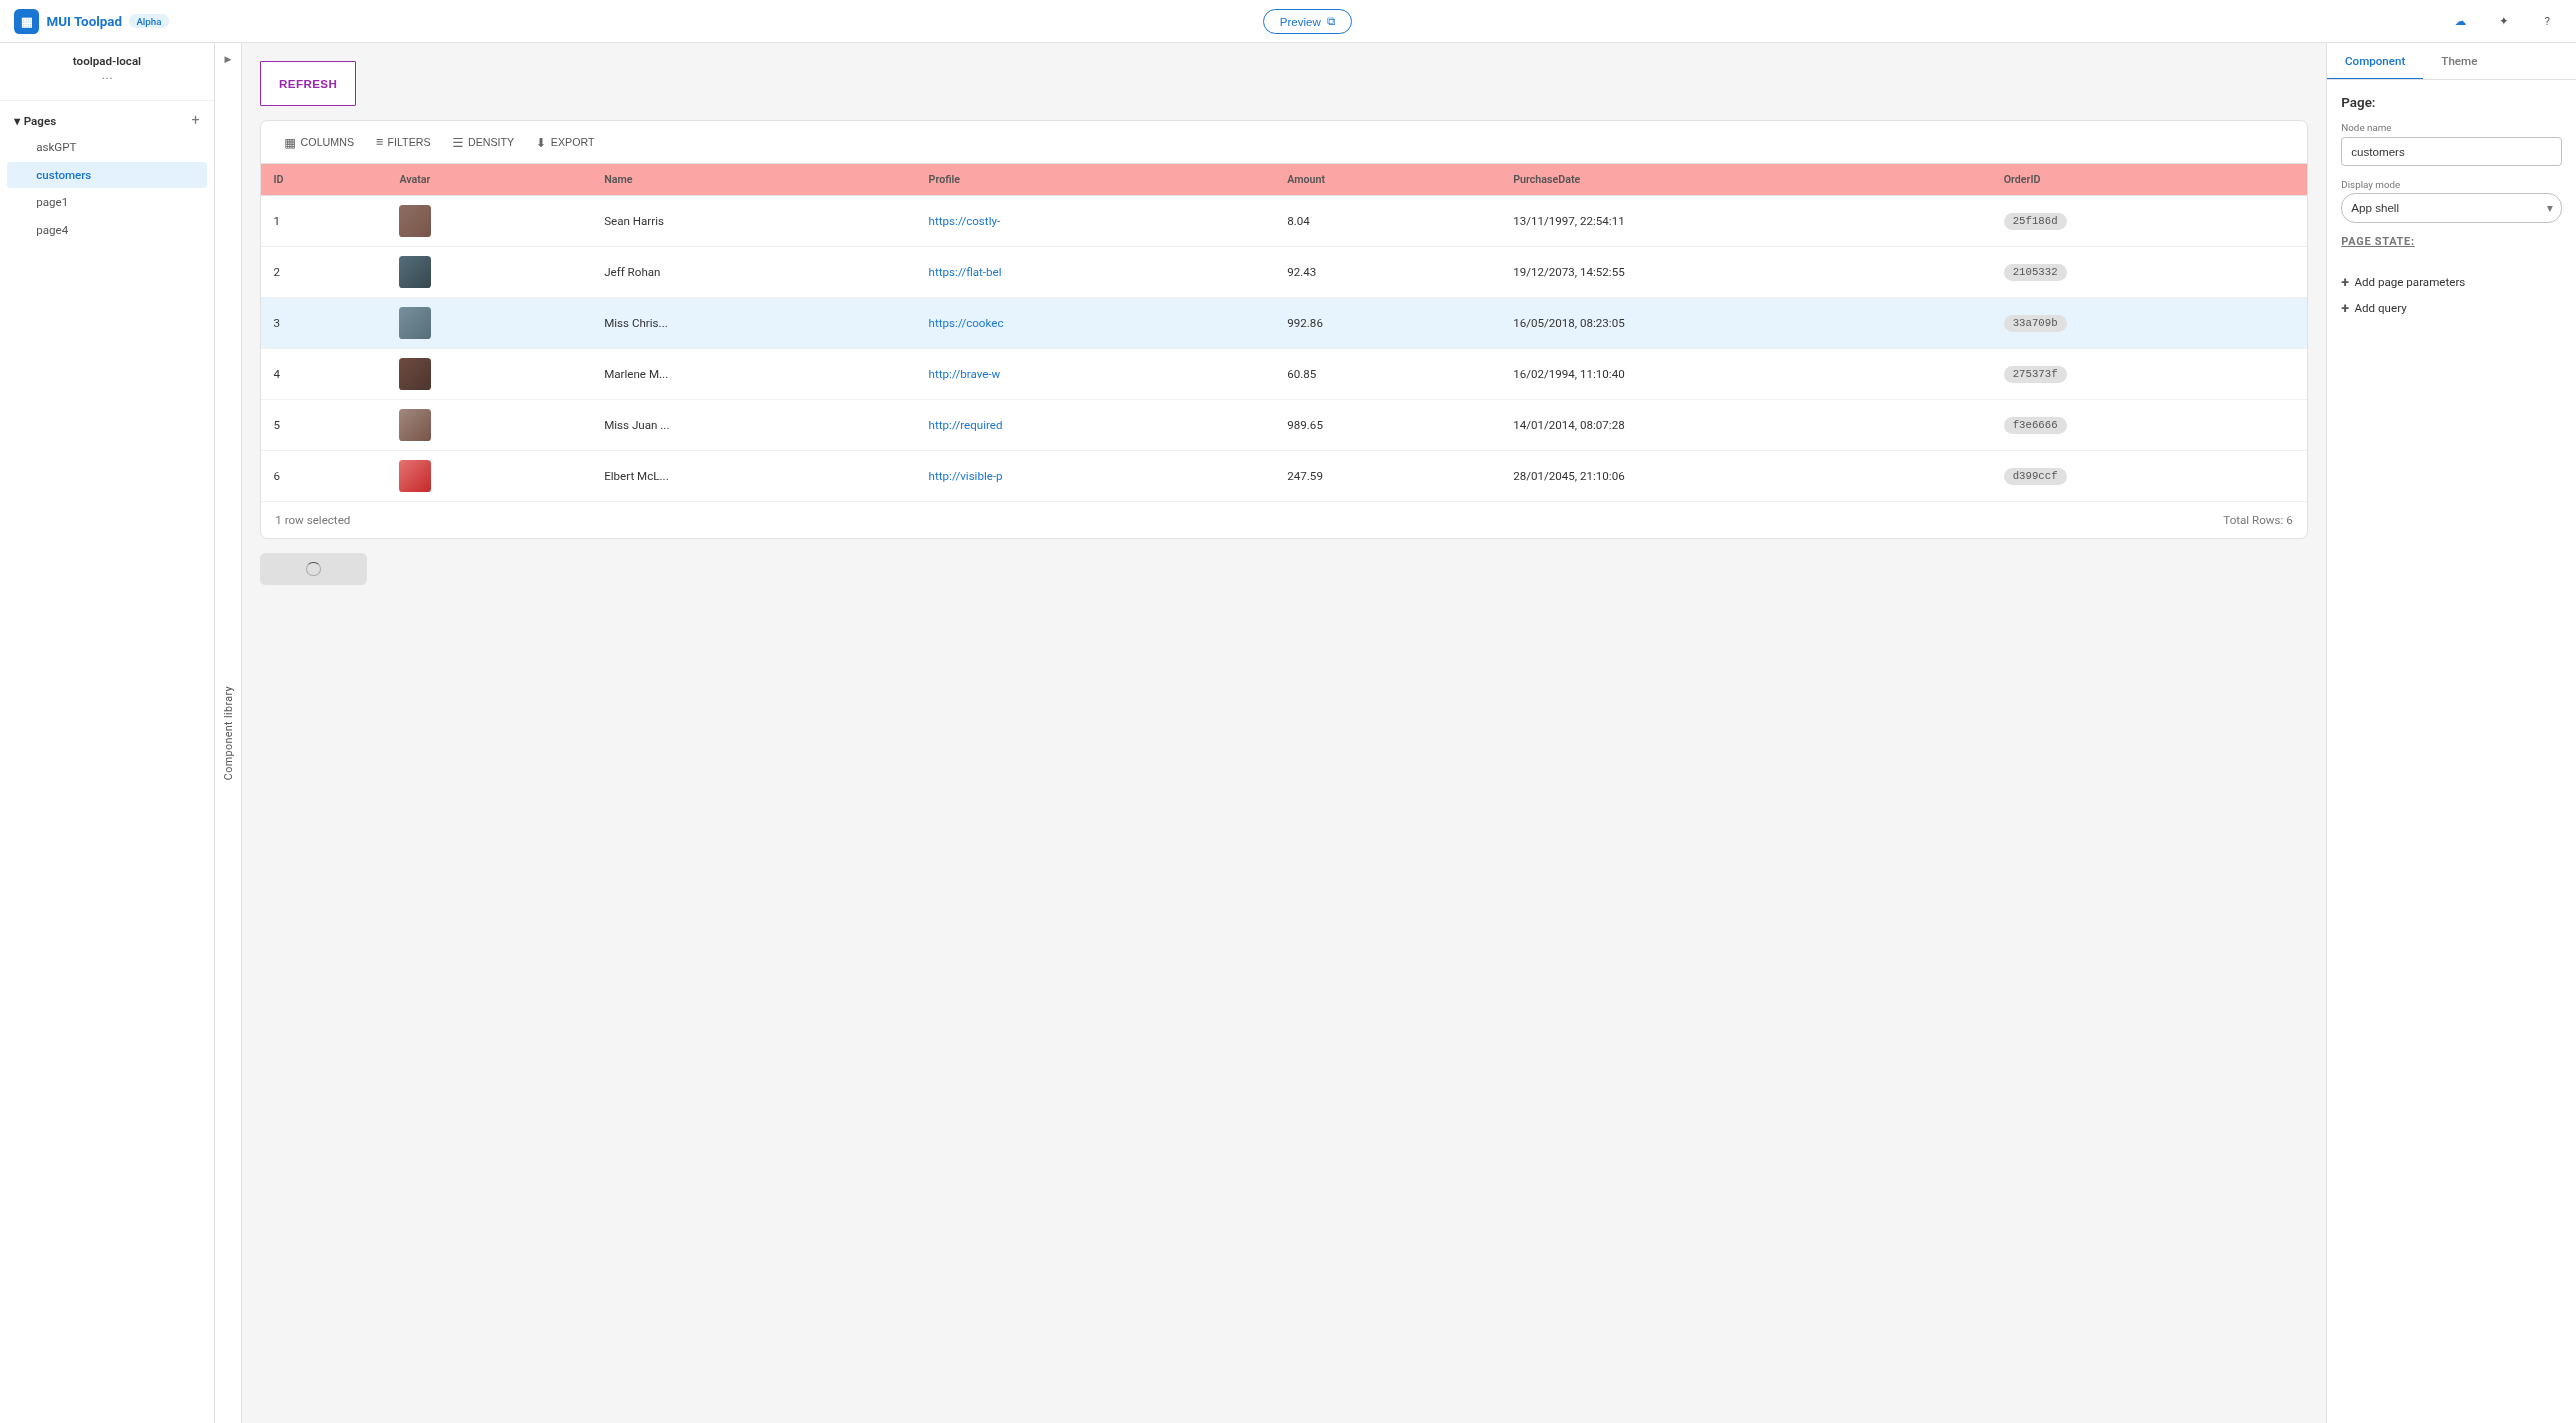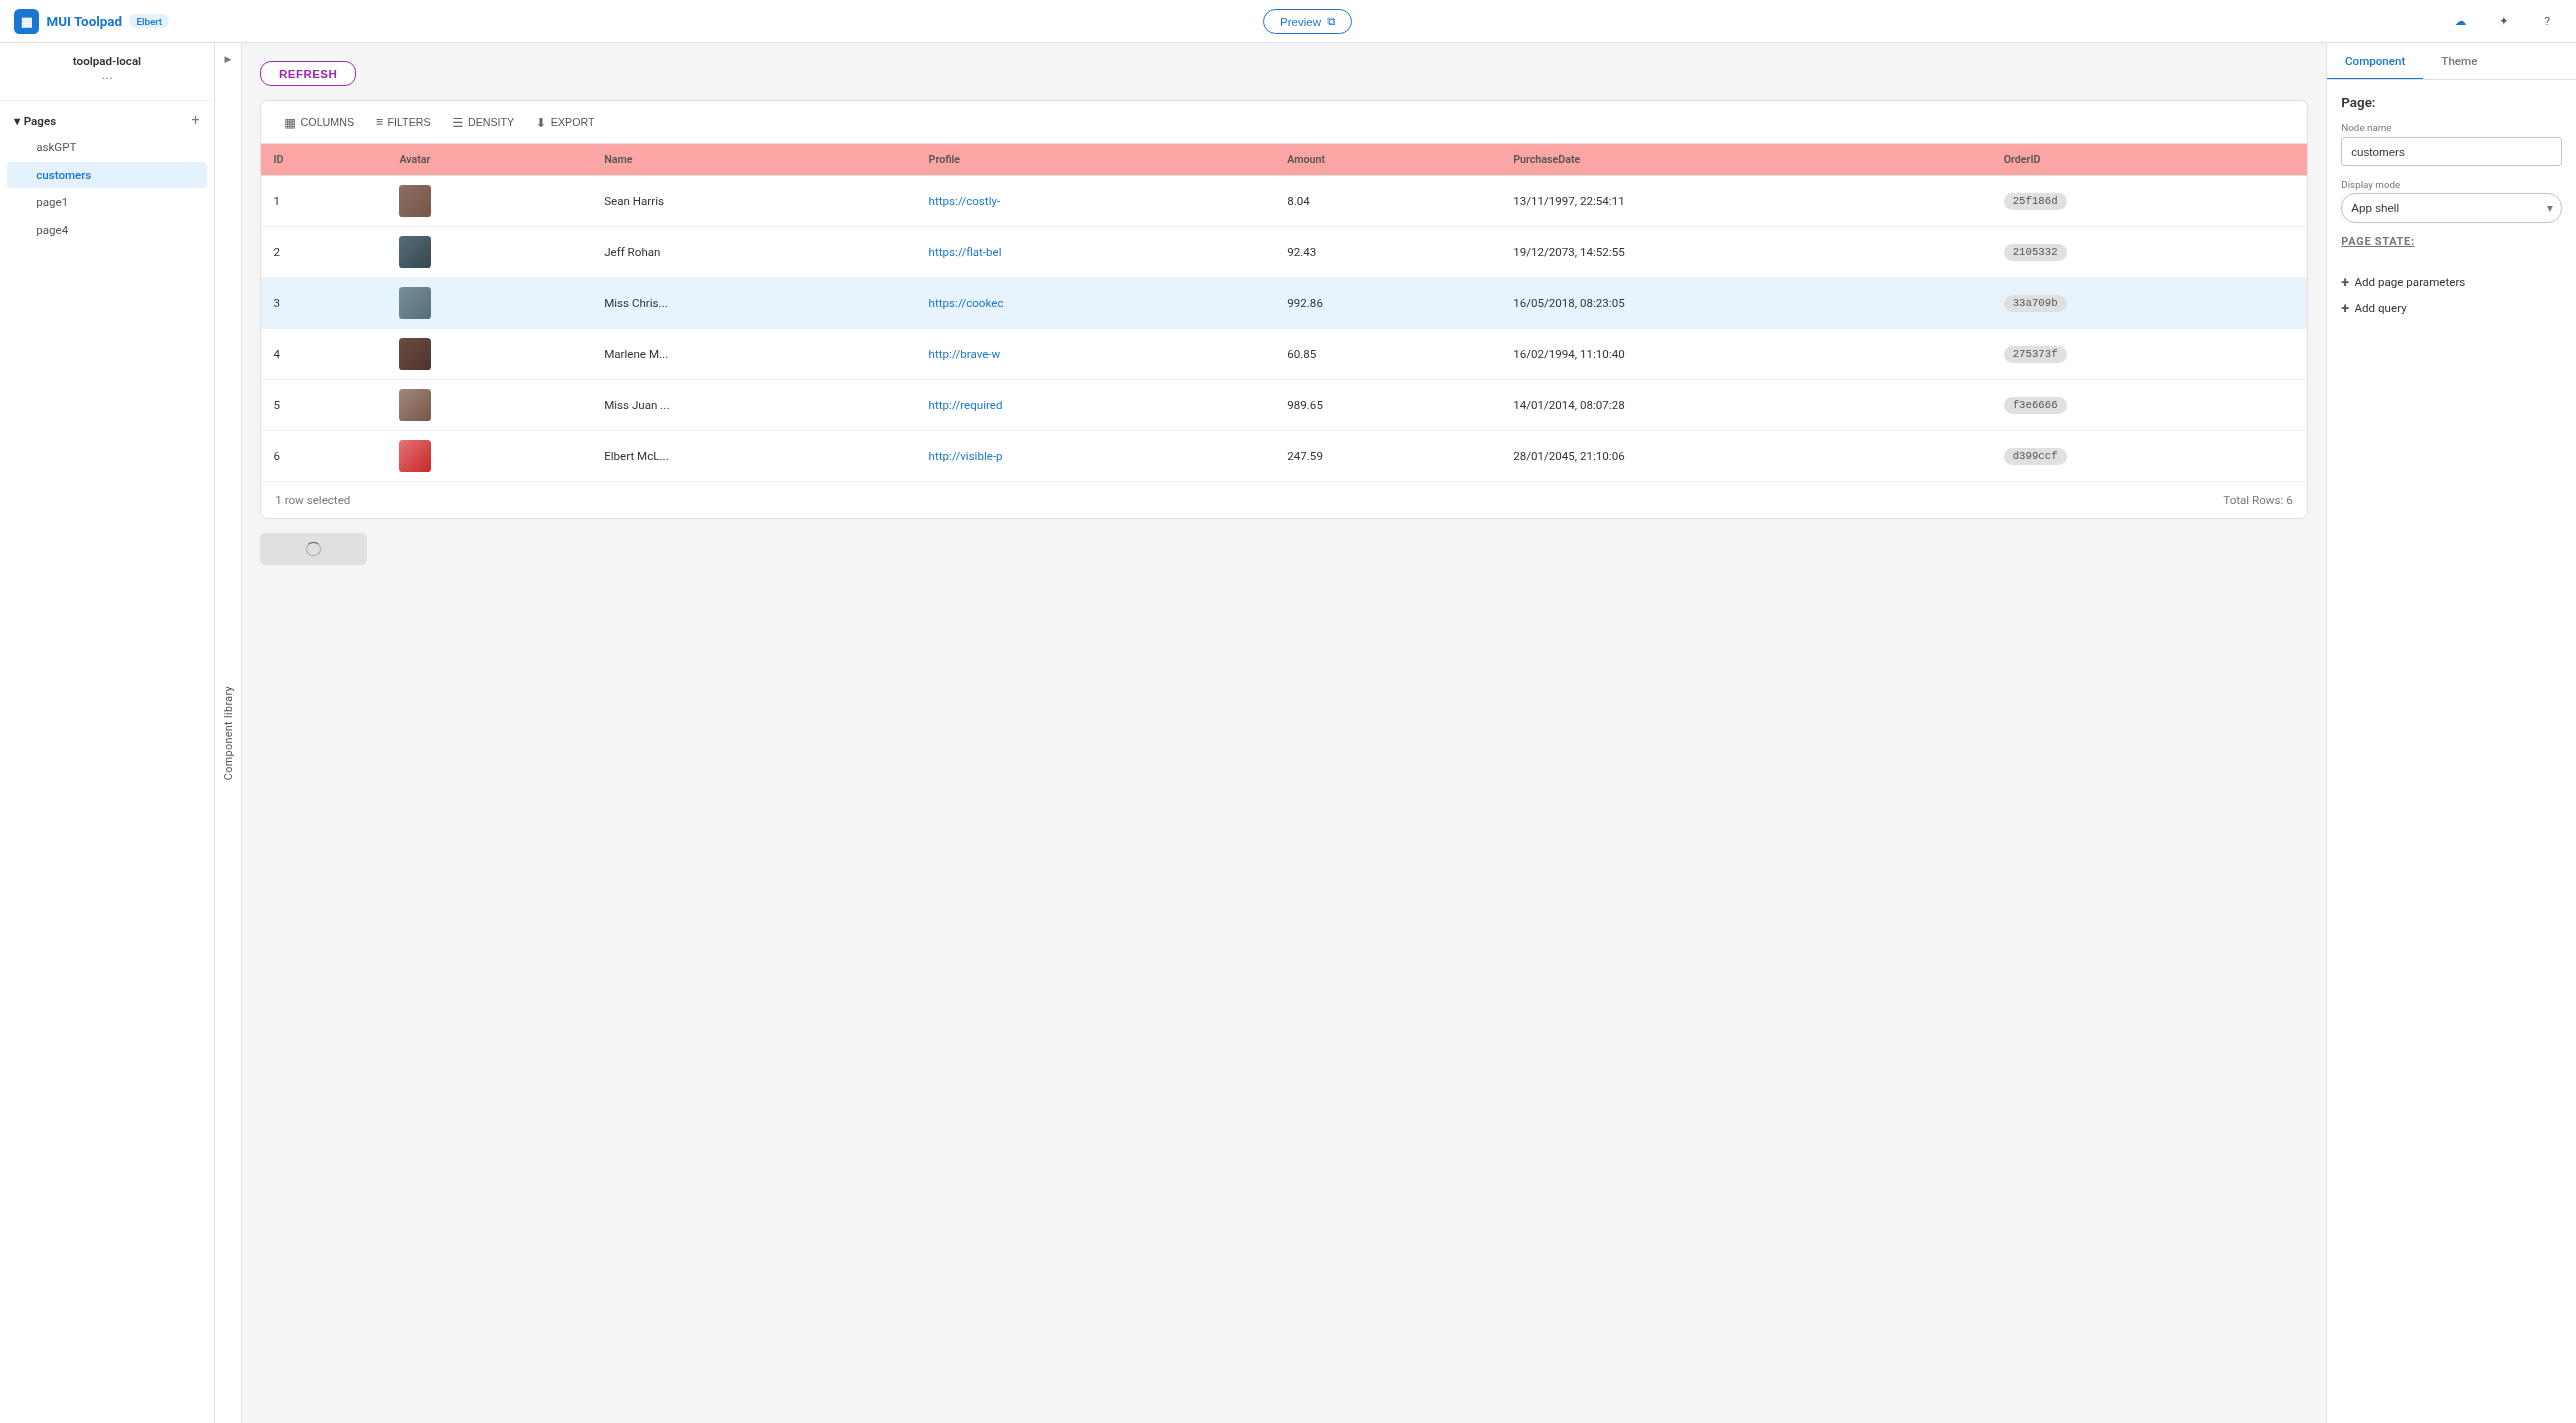--- a/index.html
+++ b/index.html
@@ -34,21 +34,21 @@
 
     
     .component-library { width: 27px; background: #fff; border-right: 0.9px solid #e0e0e0; display: flex; align-items: center; justify-content: center; cursor: pointer; position: relative; flex-shrink: 0; }
     .component-library-label { writing-mode: vertical-rl; transform: rotate(180deg); font-size: 10.7px; color: #555; white-space: nowrap; letter-spacing: 0.4px; }
     .component-library-arrow { position: absolute; top: 10.7px; left: 50%; transform: translateX(-50%); color: #777; font-size: 9px; }
 
     
     .content { flex: 1; overflow: auto; padding: 18px; background: #f5f5f5; }
 
     
-    .refresh-btn { border: 1.8px solid #9c27b0; background: #fff; color: #9c27b0; padding: 5px 18px; border-radius: 11px; font-size: 11.6px; font-weight: 600; cursor: pointer; letter-spacing: 0.4px; margin-bottom: 14.3px; display: inline-block; }
+    .refresh-btn { border: 1.8px solid #9c27b0; background: #fff; color: #9c27b0; padding: 15px 18px; border-radius: 1px; font-size: 11.6px; font-weight: 600; cursor: pointer; letter-spacing: 0.4px; margin-bottom: 14.3px; display: inline-block; }
 
     
     .table-container { background: #fff; border: 0.9px solid #e0e0e0; border-radius: 7.2px; overflow: hidden; }
     .table-toolbar { display: flex; align-items: center; gap: 3.6px; padding: 9px 14.3px; border-bottom: 0.9px solid #e0e0e0; }
     .toolbar-btn { display: flex; align-items: center; gap: 4.5px; padding: 4.5px 9px; border-radius: 3.6px; cursor: pointer; color: #555; font-size: 10.7px; font-weight: 500; border: none; background: none; }
     .toolbar-btn .btn-icon { font-size: 12.5px; color: #666; }
 
     
     table { width: 100%; border-collapse: collapse; }
     th { text-align: left; padding: 9px 12.5px; font-size: 10.7px; font-weight: 600; color: #555; border-bottom: 0.9px solid #e0e0e0; background: #fca5a5; }
@@ -90,21 +90,21 @@
     .av5 { background: linear-gradient(135deg, #a1887f, #795548); }
     .av6 { background: linear-gradient(135deg, #e57373, #c62828); }
   </style>
 </head>
 <body>
 
 <div class="topbar">
   <div class="topbar-logo">
     <div class="logo-icon">▦</div>
     <span>MUI Toolpad</span>
-    <span class="alpha-badge">Elbert</span>
+    <span class="alpha-badge">Alpha</span>
   </div>
   <div class="topbar-center">
     <button class="preview-btn">
       <span>Preview</span>
       <span>⧉</span>
     </button>
   </div>
   <div class="topbar-right">
     <div class="icon-btn cloud-icon">☁</div>
     <div class="icon-btn">✦</div>

